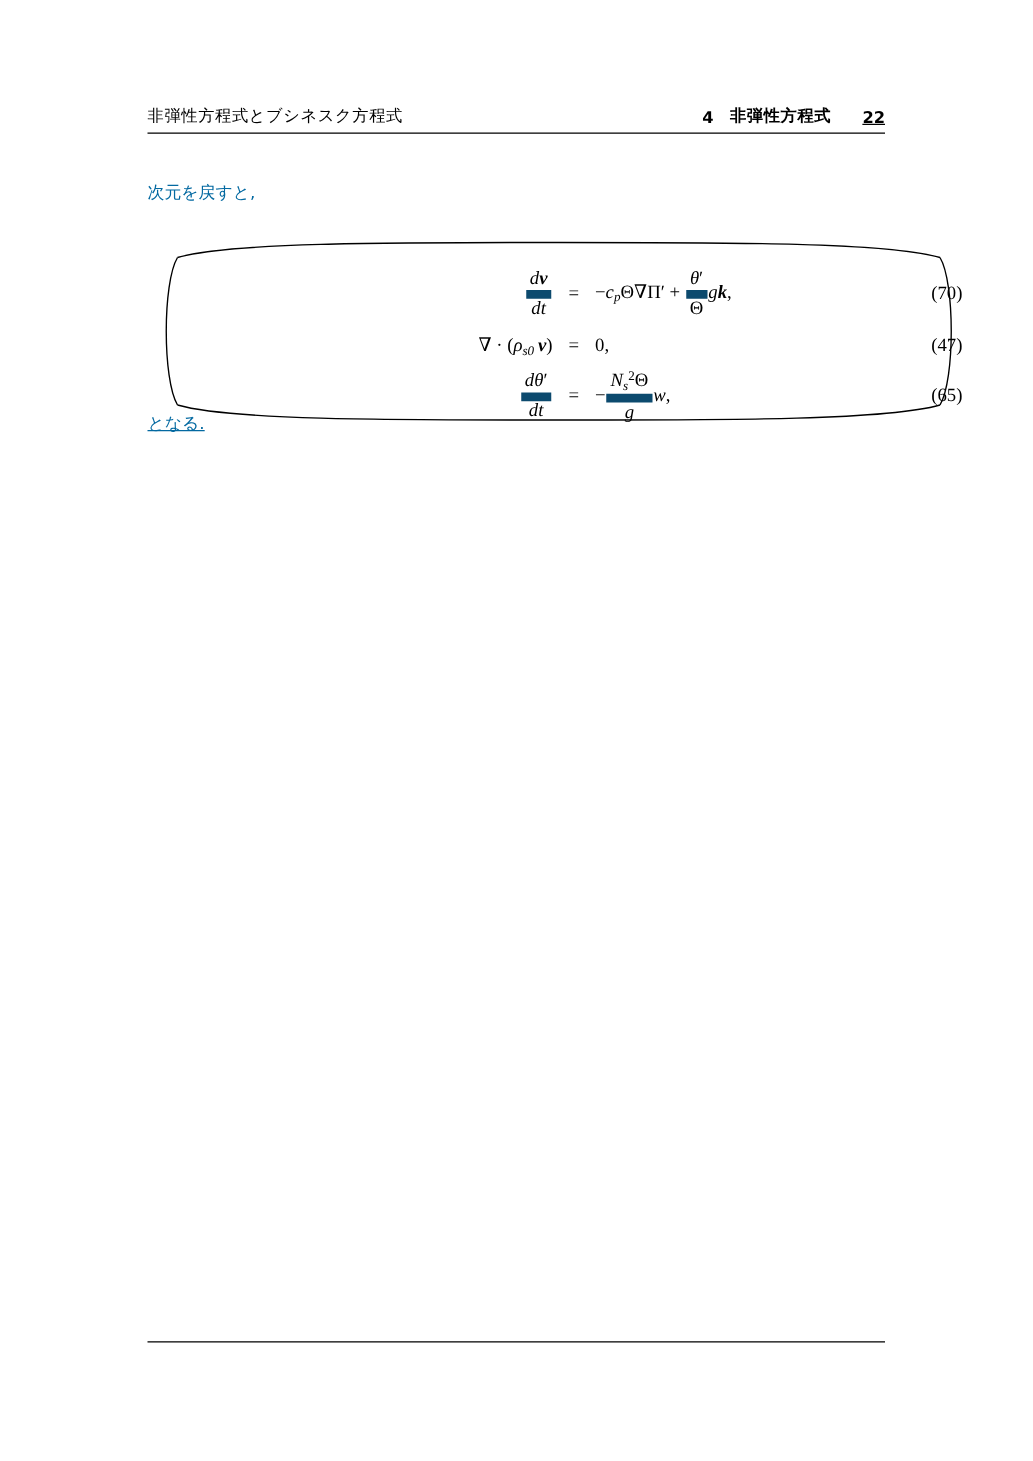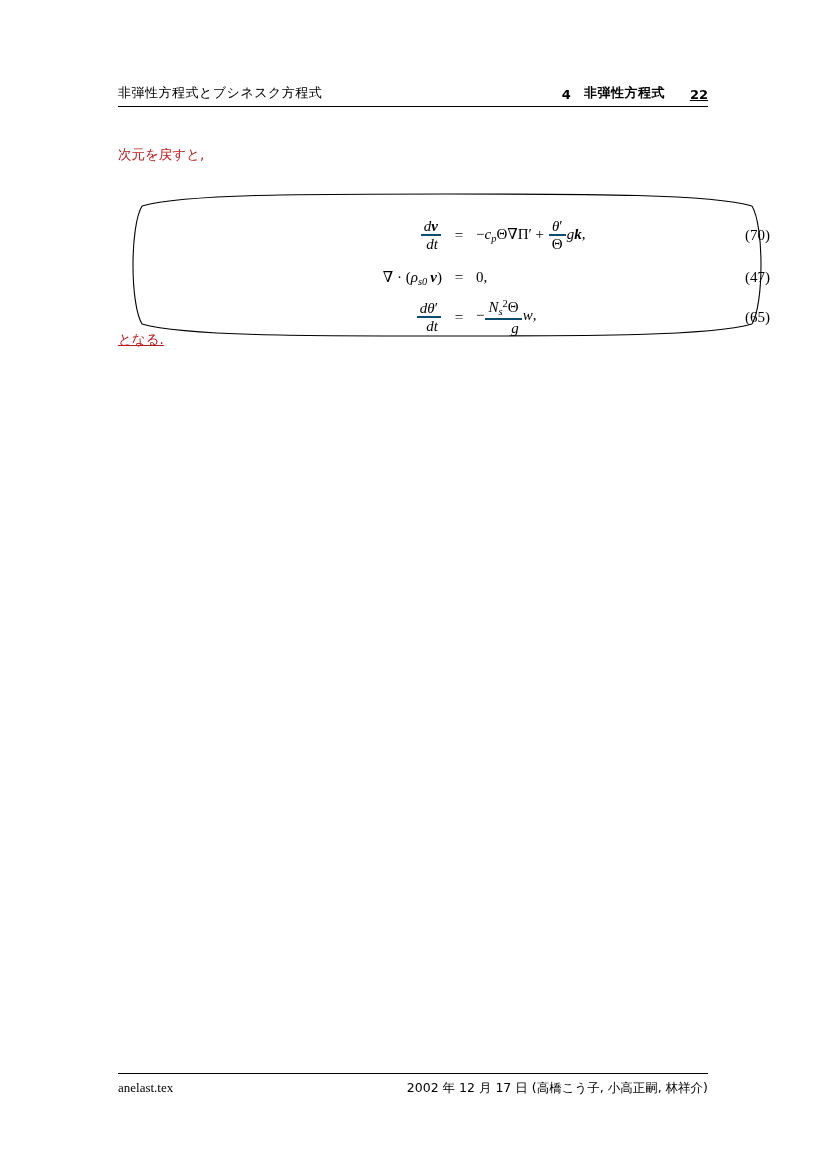--- a/index.html
+++ b/index.html
@@ -58,21 +58,21 @@
     height: 1px;
     background: #000;
   }
 
   
   .para {
     position: absolute;
     font-family: "DejaVu Sans", "Liberation Sans", sans-serif;
     font-size: 13.5px;
     line-height: 24px;
-    color: #b91c1c;
+    color: #0369a1;
   }
   #para-intro { left: 118px; top: 142px; }
   #para-after { left: 118px; top: 327px; text-decoration: underline; }
   #para-last  { left: 118px; top: 388px; width: 594px; text-align: justify; }
 
   
   .eqbox {
     position: absolute;
     left: 124px;
     top: 192px;
@@ -108,21 +108,21 @@
   .mb { font-weight: bold; font-style: italic; }
   .mup { font-style: normal; }
   .frac {
     display: inline-block;
     vertical-align: middle;
     text-align: center;
     line-height: 1.08;
     margin: 0 1px;
   }
   .frac .num { display: block; padding: 0 3px; }
-  .frac .den { display: block; border-top: 2px solid #0c4a6e; padding: 0 3px; text-align: right; }
+  .frac .den { display: block; border-top: 7px solid #0c4a6e; padding: 0 3px; }
   .sub { font-size: 0.7em; vertical-align: -0.28em; font-style: italic; }
   .sup { font-size: 0.7em; vertical-align: 0.48em; }
   .prime { font-style: normal; }
 
   
   .footer-rule {
     position: absolute;
     left: 118px;
     top: 1073px;
     width: 590px;
@@ -222,18 +222,14 @@
         <td class="col-tag">(65)</td>
       </tr>
     </tbody>
       </table>
   </div>
 
   <div class="para" id="para-after">となる.</div>
 
 
   <div class="footer-rule"></div>
-  <div class="footer">
-    <div class="footer-left">anelast.tex</div>
-    <div class="footer-right">2002 年 12 月 17 日 (高橋こう子, 小高正嗣, 林祥介)</div>
-  </div>
 
 </div>
 
 </body></html>

